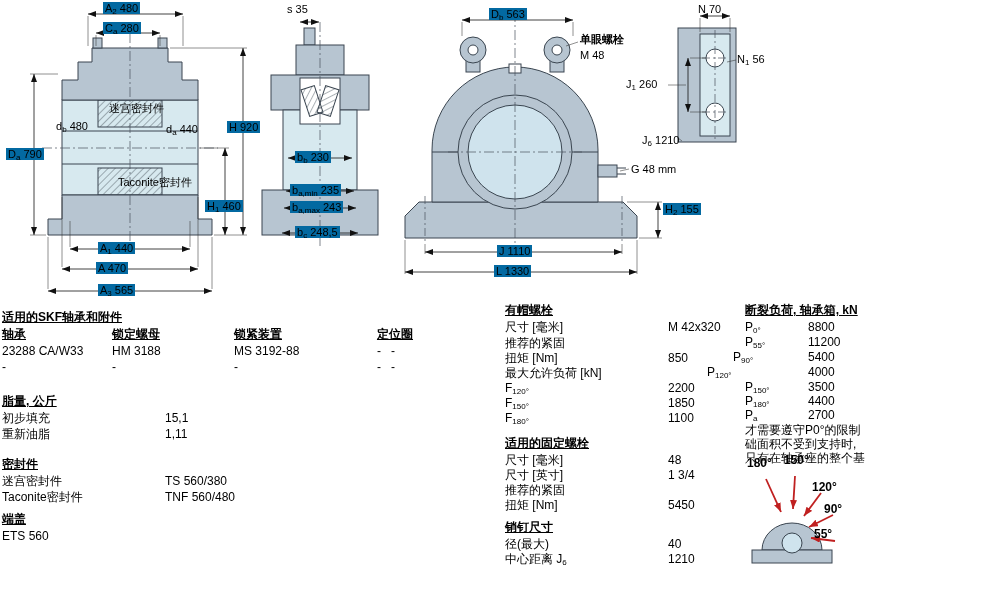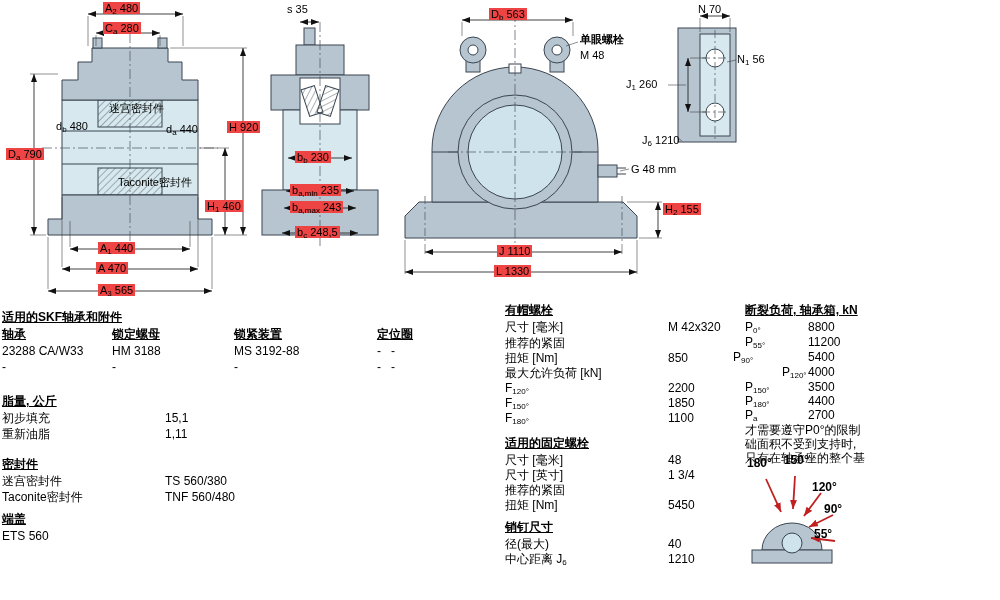--- a/index.html
+++ b/index.html
@@ -2,21 +2,21 @@
 <html><head>
 <meta charset="utf-8">
 <style>
   html,body{margin:0;padding:0}
   body{width:1000px;height:600px;position:relative;background:#fff;overflow:hidden;
        font-family:"Liberation Sans",sans-serif;color:#000;font-size:12px}
   .draw{position:absolute;left:0;top:0}
   .lbl{position:absolute;white-space:nowrap;line-height:13px}
   .d{font-size:11px;line-height:12px}
   .t{font-size:12px}
-  .bg{background:#ef4444;padding:0 2px}
+  .bg{background:#0369a1;padding:0 2px}
   .b{font-weight:bold}
   .h{font-weight:bold;text-decoration:underline}
   sub{font-size:8px;vertical-align:-2px;line-height:0}
 </style>
 </head>
 <body>
 
 <div style="position:relative;width:1000px;height:600px">
 
 <svg class="draw" width="1000" height="600" viewBox="0 0 1000 600">
@@ -264,21 +264,21 @@
 <span class="lbl t" style="left:505px;top:553px">中心距离 J<sub>6</sub></span>
 <span class="lbl t" style="left:668px;top:553px">1210</span>
 
 <span class="lbl t h" style="left:745px;top:304px">断裂负荷, 轴承箱, kN</span>
 <span class="lbl t" style="left:745px;top:321px">P<sub>0°</sub></span>
 <span class="lbl t" style="left:808px;top:321px">8800</span>
 <span class="lbl t" style="left:745px;top:336px">P<sub>55°</sub></span>
 <span class="lbl t" style="left:808px;top:336px">11200</span>
 <span class="lbl t" style="left:733px;top:351px">P<sub>90°</sub></span>
 <span class="lbl t" style="left:808px;top:351px">5400</span>
-<span class="lbl t" style="left:782px;top:366px">P<sub>120°</sub></span>
+<span class="lbl t" style="left:707px;top:366px">P<sub>120°</sub></span>
 <span class="lbl t" style="left:808px;top:366px">4000</span>
 <span class="lbl t" style="left:745px;top:381px">P<sub>150°</sub></span>
 <span class="lbl t" style="left:808px;top:381px">3500</span>
 <span class="lbl t" style="left:745px;top:395px">P<sub>180°</sub></span>
 <span class="lbl t" style="left:808px;top:395px">4400</span>
 <span class="lbl t" style="left:745px;top:409px">P<sub>a</sub></span>
 <span class="lbl t" style="left:808px;top:409px">2700</span>
 <span class="lbl t" style="left:745px;top:424px">才需要遵守P0°的限制</span>
 <span class="lbl t" style="left:745px;top:438px">础面积不受到支持时,</span>
 <span class="lbl t" style="left:745px;top:452px">只有在轴承座的整个基</span>

